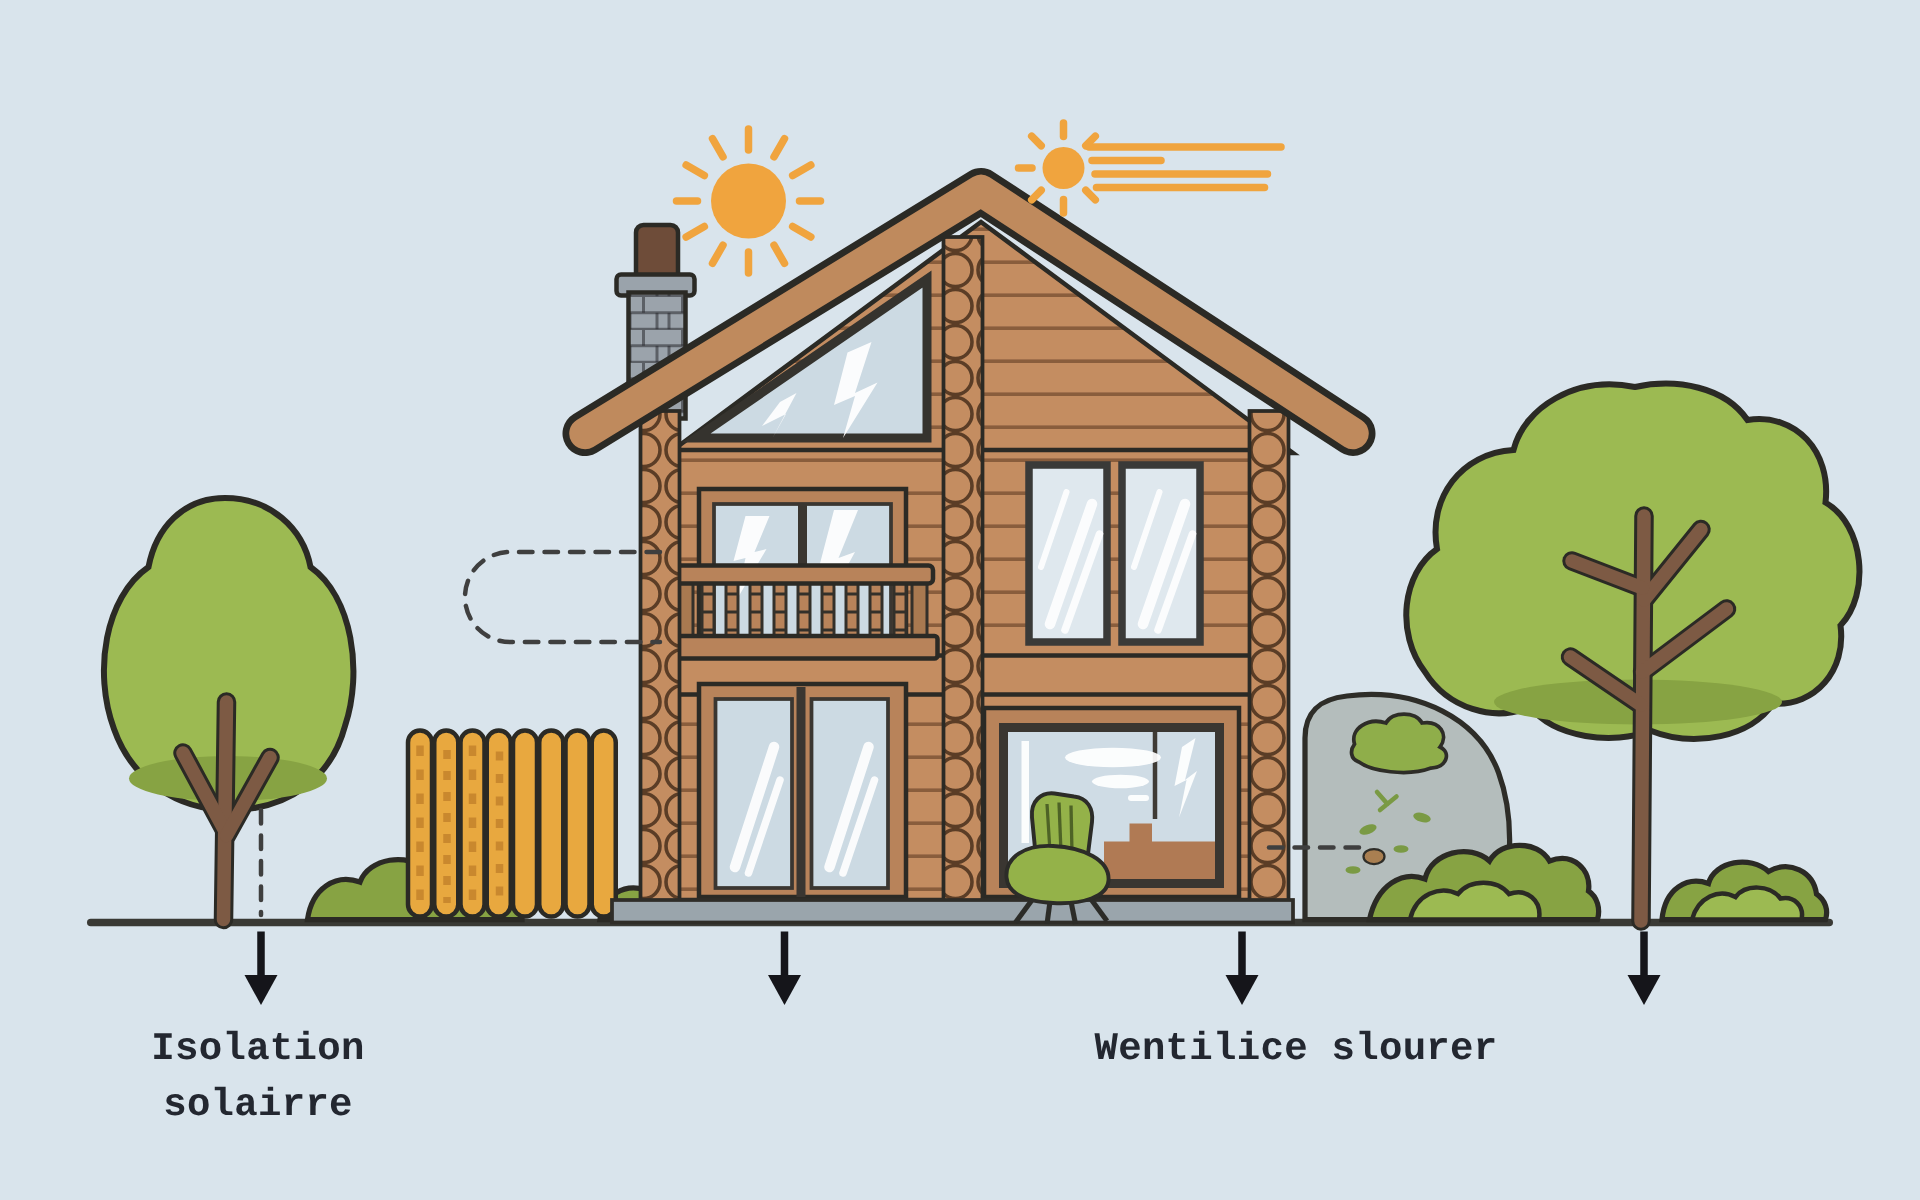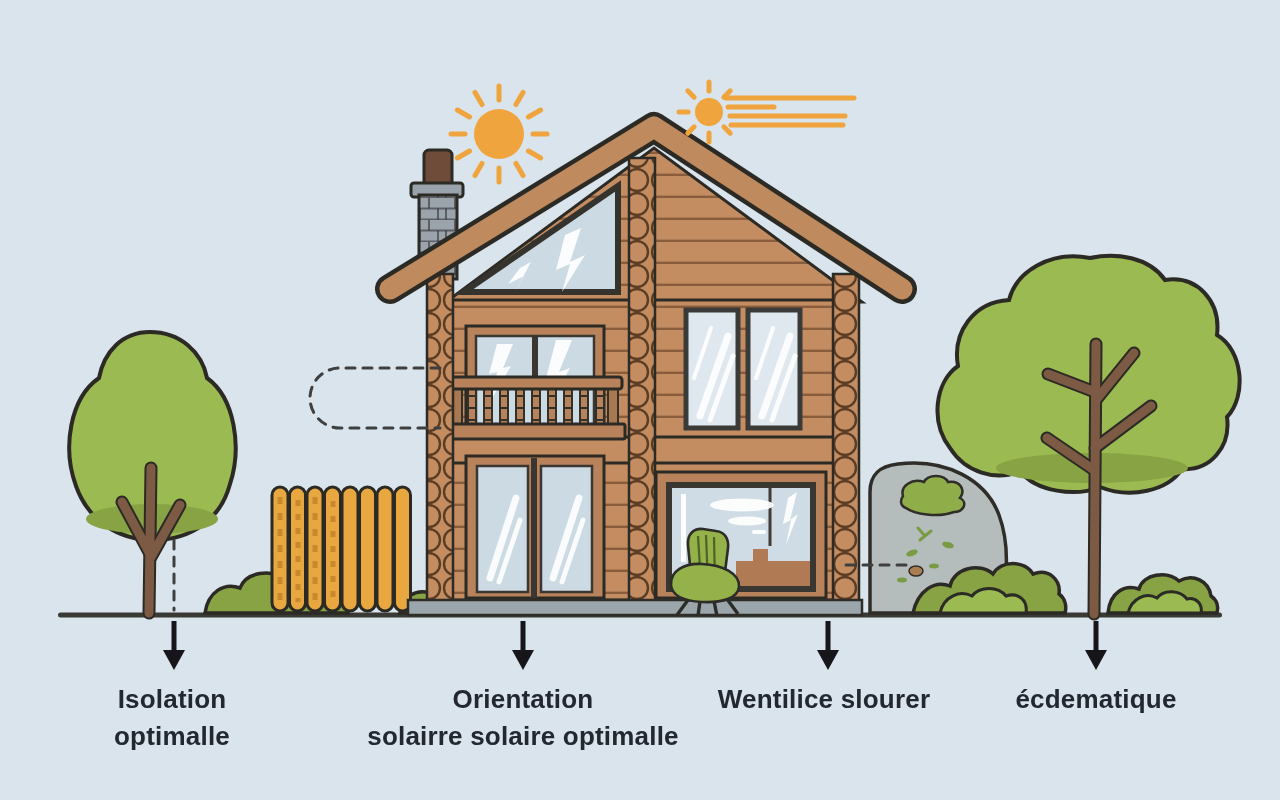--- a/index.html
+++ b/index.html
@@ -5,21 +5,21 @@
   :root{
     --sky:#d9e4ec; --wall:#c48d61; --wall_trim:#b8835a; --roof:#bf8a5d;
     --outline:#2b2a25; --glass:#ccdae3; --glass_light:#dfe8ee;
     --foundation:#9aa5ac; --fence:#e8a83f; --fence_stripe:#c9882e;
     --leaf:#9cba52; --leaf_shade:#87a343; --trunk:#7d5a44;
     --rock:#b4bdbc; --moss:#8fae4a; --sun:#f0a43e; --chair:#94b249;
     --text:#232730; --line:#3a3a35;
   }
   html,body{margin:0;padding:0;background:var(--sky);}
   .stage{position:relative;width:1280px;height:800px;overflow:hidden;
-         background:var(--sky);font-family:Liberation Sans, sans-serif;}
+         background:var(--sky);font-family:Liberation Mono, monospace;}
   .stage svg{position:absolute;left:0;top:0;}
   .label{position:absolute;top:681px;transform:translateX(-50%);
          text-align:center;font-weight:700;font-size:26px;line-height:37px;
          color:var(--text);white-space:nowrap;letter-spacing:.2px;}
   .pf-wall{fill:var(--wall);}
   .pf-woodline{fill:rgba(77,45,24,.5);}
   .pf-logend{fill:var(--wall);stroke:rgba(50,30,15,.72);stroke-width:2.4;}
   .pf-baluster{fill:var(--wall_trim);stroke:#33302a;stroke-width:2;}
   .pf-brick{fill:#9ba3ab;}
   .pf-brickline{stroke:rgba(40,40,45,.55);stroke-width:2;}
@@ -288,25 +288,20 @@
     </g>
     <g>
       <rect x="1093.5" y="621" width="5" height="31"></rect>
       <polygon points="1085,650 1107,650 1096,670"></polygon>
     </g>
   </g>
 </svg>
 
 <div class="label" style="left:172px">
   <div>Isolation</div>
-  <div>optimalle</div>
+  <div>solairre</div>
 </div>
-<div class="label" style="left:523px">
-  <div>Orientation</div>
-  <div>solairre solaire optimalle</div>
-</div>
-<div class="label" style="left:824px">
+<div class="label" style="left:864px">
   <div>Wentilice slourer</div>
 </div>
 <div class="label" style="left:1096px">
-  <div>écdematique</div>
 </div>
 </div>
 
 </body></html>

